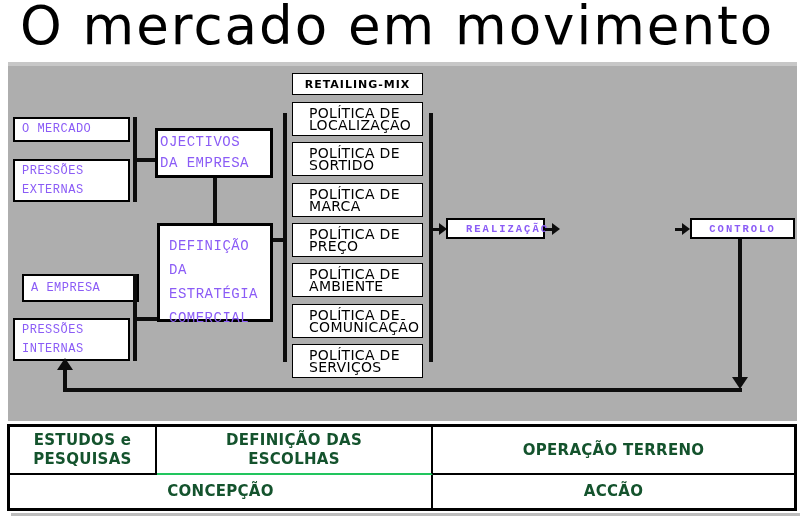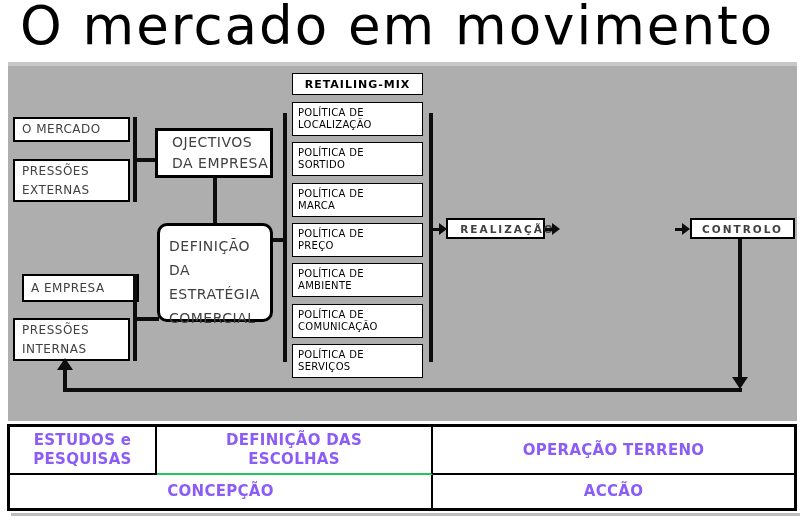--- a/index.html
+++ b/index.html
@@ -6,53 +6,53 @@
   html,body { background:#ffffff; }
   body { font-family:"DejaVu Sans","Liberation Sans",sans-serif; }
   #page { position:relative; width:805px; height:521px; background:#ffffff; overflow:hidden; }
 
   #title { position:absolute; left:20px; top:-6px; font-size:53px; line-height:64px;
            letter-spacing:2px; font-weight:400; color:#000; white-space:nowrap; }
 
   #panel { position:absolute; left:8px; top:62px; width:789px; height:359px; background:#aeaeae; }
   .panel-top-strip { position:absolute; left:0; top:0; width:100%; height:4px; background:#c7c7c7; }
 
-  .box { position:absolute; background:#ffffff; border:2px solid #000; color:#404040;
-         white-space:pre-line; }
+  .box { position:absolute; background:#ffffff; border:2px solid #000; color:#8b5cf6;
+         white-space:pre-line;font-family:Liberation Mono, monospace; }
   .side-box { font-size:12px; line-height:19px; letter-spacing:0.5px;
               display:flex; align-items:center; padding-left:7px; }
   .bold-box { border:3px solid #000; font-size:14px; letter-spacing:0.5px; }
-  #objectives-box { display:flex; align-items:center; padding-left:14px; line-height:21px; }
-  #strategy-box { padding:8px 0 0 9px; line-height:24px;border-radius:10px; }
+  #objectives-box { display:flex; align-items:center; padding-left:2px; line-height:21px; }
+  #strategy-box { padding:8px 0 0 9px; line-height:24px; }
 
   .hline, .vline { position:absolute; background:#0d0d0d; }
   .tri { position:absolute; width:0; height:0; }
   .tri-right { border-top:6px solid transparent; border-bottom:6px solid transparent;
                border-left:8px solid #0d0d0d; }
   .tri-up    { border-left:8px solid transparent; border-right:8px solid transparent;
                border-bottom:12px solid #0d0d0d; }
   .tri-down  { border-left:8px solid transparent; border-right:8px solid transparent;
                border-top:12px solid #0d0d0d; }
 
   #retailing-header { position:absolute; left:284px; top:11px; width:131px; height:22px;
                       background:#ffffff; border:1px solid #000; font-weight:bold; font-size:11px;
                       letter-spacing:1px; display:flex; align-items:center; justify-content:center; }
   #policy-stack { position:absolute; left:284px; top:40px; width:131px; height:276px;
                   display:flex; flex-direction:column; justify-content:space-between; }
   .policy-box { position:relative; width:131px; height:34px; background:#fff; border:1px solid #000;
-                font-size:10px; line-height:12px; letter-spacing:0.3px; padding:4px 5px;
+                font-size:14px; line-height:12px; letter-spacing:0.3px; padding:4px 16px;
                 white-space:pre-line; color:#000; }
 
   .process-box { height:21px; font-weight:bold; font-size:10.5px; letter-spacing:2px;
                  display:flex; align-items:center; justify-content:center; white-space:nowrap; }
 
   #footer-table { position:absolute; left:7px; top:424px; width:790px; height:87px;
                   background:#fff; border:3px solid #000; display:grid;
                   grid-template-columns:147px 276px 1fr; grid-template-rows:48px 1fr;
-                  font-weight:bold; font-size:15px; color:#8b5cf6; }
+                  font-weight:bold; font-size:15px; color:#14532d; }
   .ft-cell { display:flex; align-items:center; justify-content:center; text-align:center;
              line-height:19px; white-space:pre-line; letter-spacing:0.3px; }
   .ft-r1c1 { border-right:2px solid #000; border-bottom:2px solid #000; }
   .ft-r1c2 { border-right:2px solid #000; border-bottom:2px solid #22c55e; }
   .ft-r1c3 { border-bottom:2px solid #000; }
   .ft-r2c12 { grid-column:1 / 3; border-right:2px solid #000; }
   #table-shadow { position:absolute; left:11px; top:513px; width:789px; height:3px; background:#bdbdbd; }
 </style>
 </head>
 <body>

